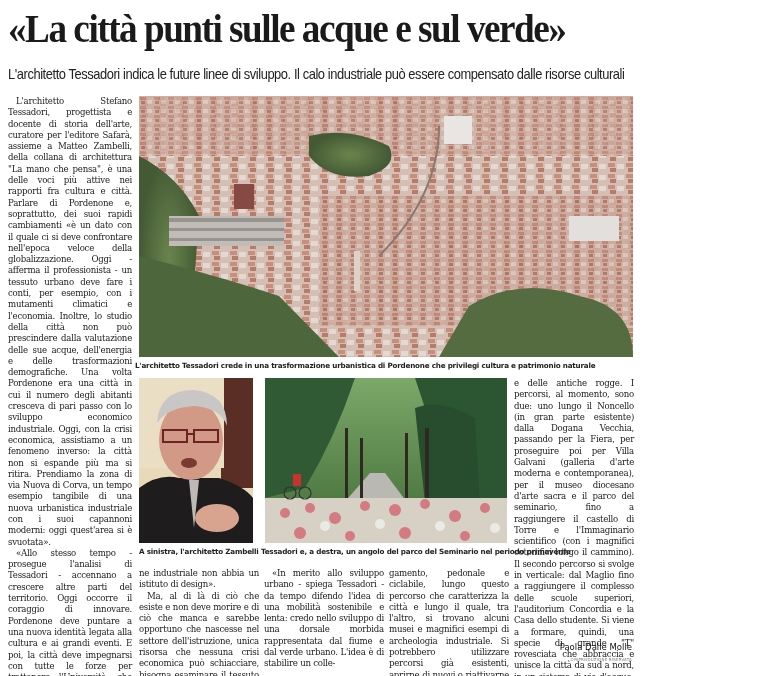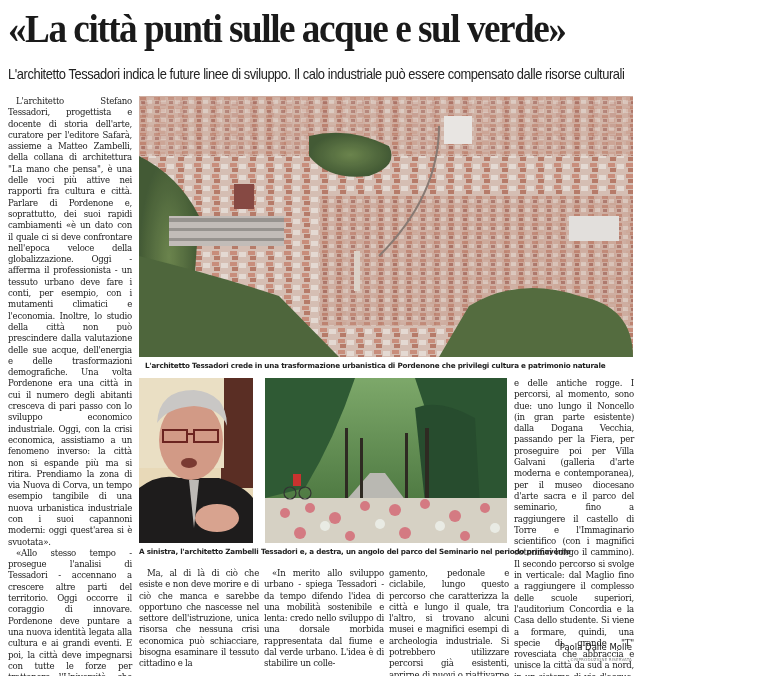--- a/index.html
+++ b/index.html
@@ -27,21 +27,21 @@
   .col4 { left:389px; top:568px; width:120px; }
   .col5 { left:514px; top:378px; width:120px; }
   .photo { position:absolute; overflow:hidden; }
   .photo-city { left:139px; top:96px; width:494px; height:261px; }
   .photo-portrait { left:139px; top:378px; width:114px; height:165px; }
   .photo-park { left:265px; top:378px; width:242px; height:165px; }
   .caption {
     position:absolute; font-family:"DejaVu Sans", sans-serif; font-weight:bold; font-size:7.2px;
     line-height:10px; color:#222; white-space:nowrap; letter-spacing:-0.2px;
   }
-  .cap1 { left:145px; top:361px; }
+  .cap1 { left:135px; top:361px; }
   .cap2 { left:139px; top:547px; }
   .byline {
     position:absolute; right:136px; top:642px; font-family:"DejaVu Sans", sans-serif;
     font-weight:normal; font-size:8.5px; color:#111; text-align:right;
   }
   .copyright {
     position:absolute; right:136px; top:657px; font-family:"DejaVu Sans", sans-serif;
     font-size:4px; color:#777; letter-spacing:0.2px; text-align:right;
   }
 </style>
@@ -153,20 +153,21 @@
         <circle cx="230" cy="150" r="5"></circle>
     </g>
     <circle cx="25" cy="115" r="6" fill="none" stroke="#333" stroke-width="1.2"></circle>
     <circle cx="40" cy="115" r="6" fill="none" stroke="#333" stroke-width="1.2"></circle>
     <rect x="28" y="96" width="8" height="12" fill="#c8332f"></rect>
   </svg>
 </div>
 <div class="caption cap2">A sinistra, l'architetto Zambelli Tessadori e, a destra, un angolo del parco del Seminario nel periodo primaverile</div>
 
 <div class="col col2">
+  <p class="first">ne industriale non abbia un istituto di design».</p>
   <p>Ma, al di là di ciò che esiste e non deve morire e di ciò che manca e sarebbe opportuno che nascesse nel settore dell'istruzione, unica risorsa che nessuna crisi economica può schiacciare, bisogna esaminare il tessuto cittadino e la</p>
 </div>
 <div class="col col3">
   <p>«In merito allo sviluppo urbano - spiega Tessadori - da tempo difendo l'idea di una mobilità sostenibile e lenta: credo nello sviluppo di una dorsale morbida rappresentata dal fiume e dal verde urbano. L'idea è di stabilire un colle-</p>
 </div>
 <div class="col col4">
   <p class="first">gamento, pedonale e ciclabile, lungo questo percorso che caratterizza la città e lungo il quale, tra l'altro, si trovano alcuni musei e magnifici esempi di archeologia industriale. Si potrebbero utilizzare percorsi già esistenti, aprirne di nuovi o riattivarne di antichi: il tutto, utilizzando i tracciati del fiume</p>
 </div>
 <div class="col col5">
   <p class="first">e delle antiche rogge. I percorsi, al momento, sono due: uno lungo il Noncello (in gran parte esistente) dalla Dogana Vecchia, passando per la Fiera, per proseguire poi per Villa Galvani (galleria d'arte moderna e contemporanea), per il museo diocesano d'arte sacra e il parco del seminario, fino a raggiungere il castello di Torre e l'Immaginario scientifico (con i magnifici cotonifici lungo il cammino). Il secondo percorso si svolge in verticale: dal Maglio fino a raggiungere il complesso delle scuole superiori, l'auditorium Concordia e la Casa dello studente. Si viene a formare, quindi, una specie di grande "T" rovesciata che abbraccia e unisce la città da sud a nord, in un sistema di vie d'acqua, laghetti, parchi e strutture varie. Si verrebbe così a creare una straordinaria area di verde, acque, storia e cultura probabilmente unica in Europa.</p>

